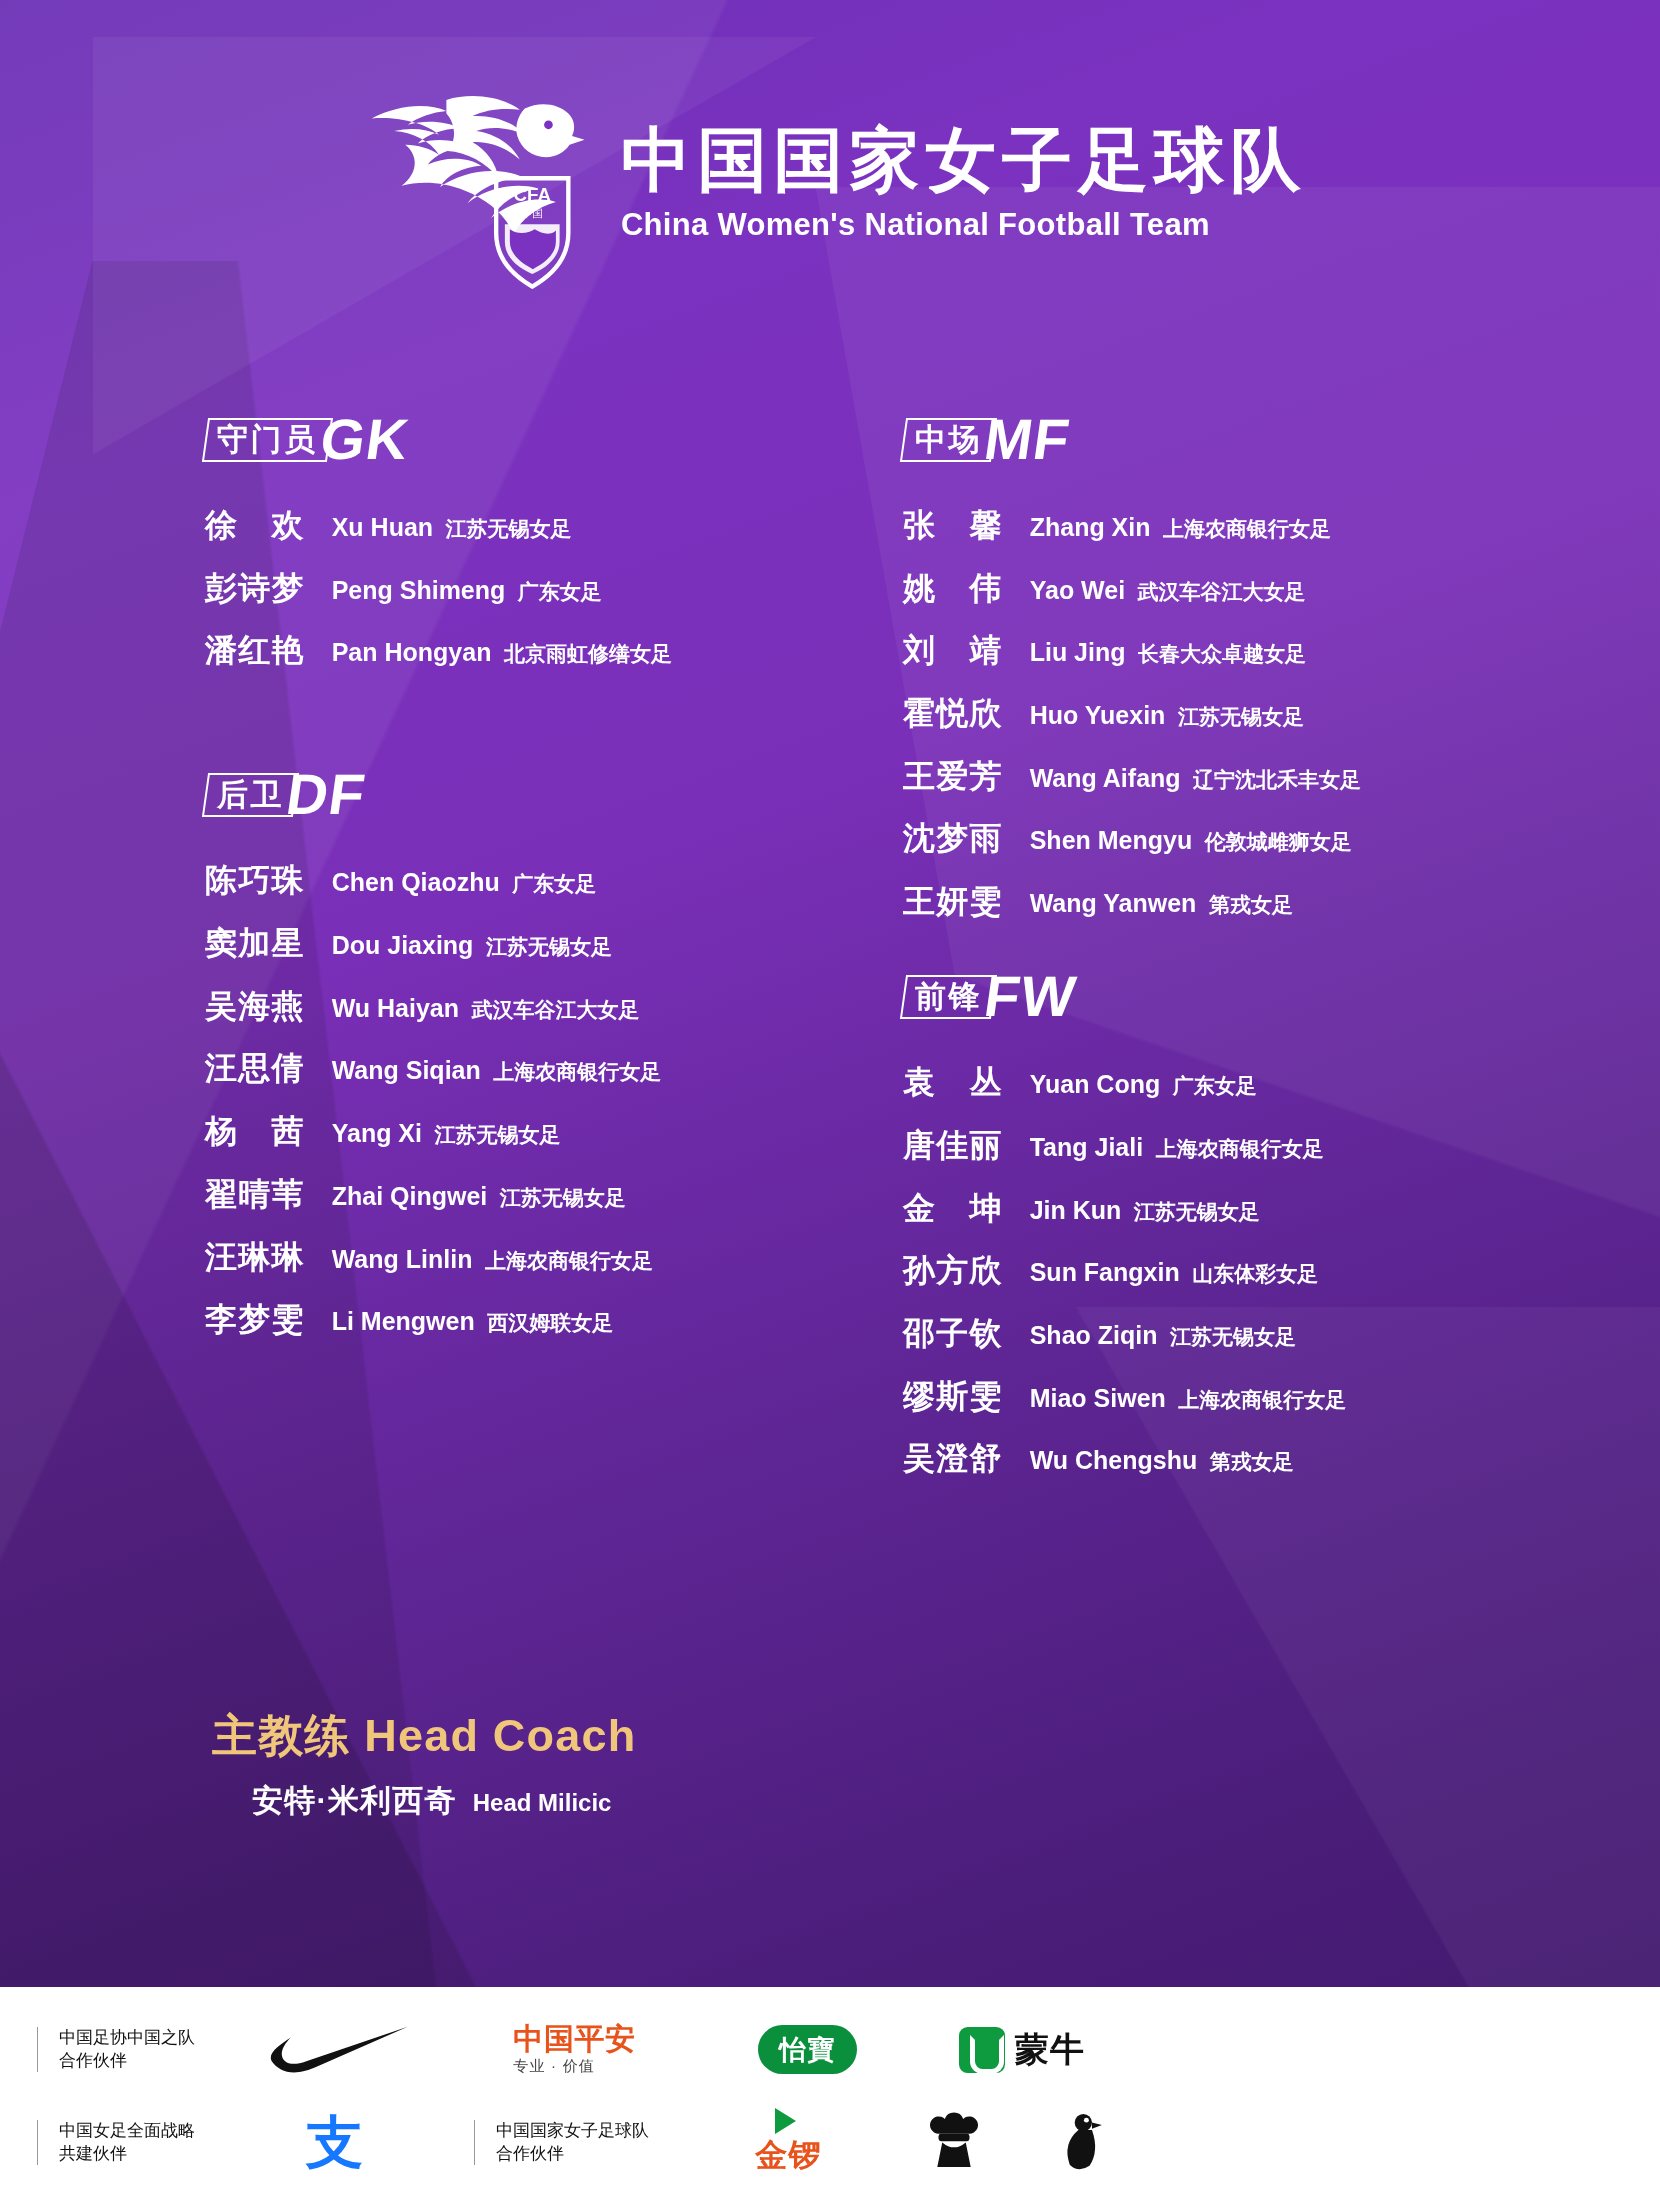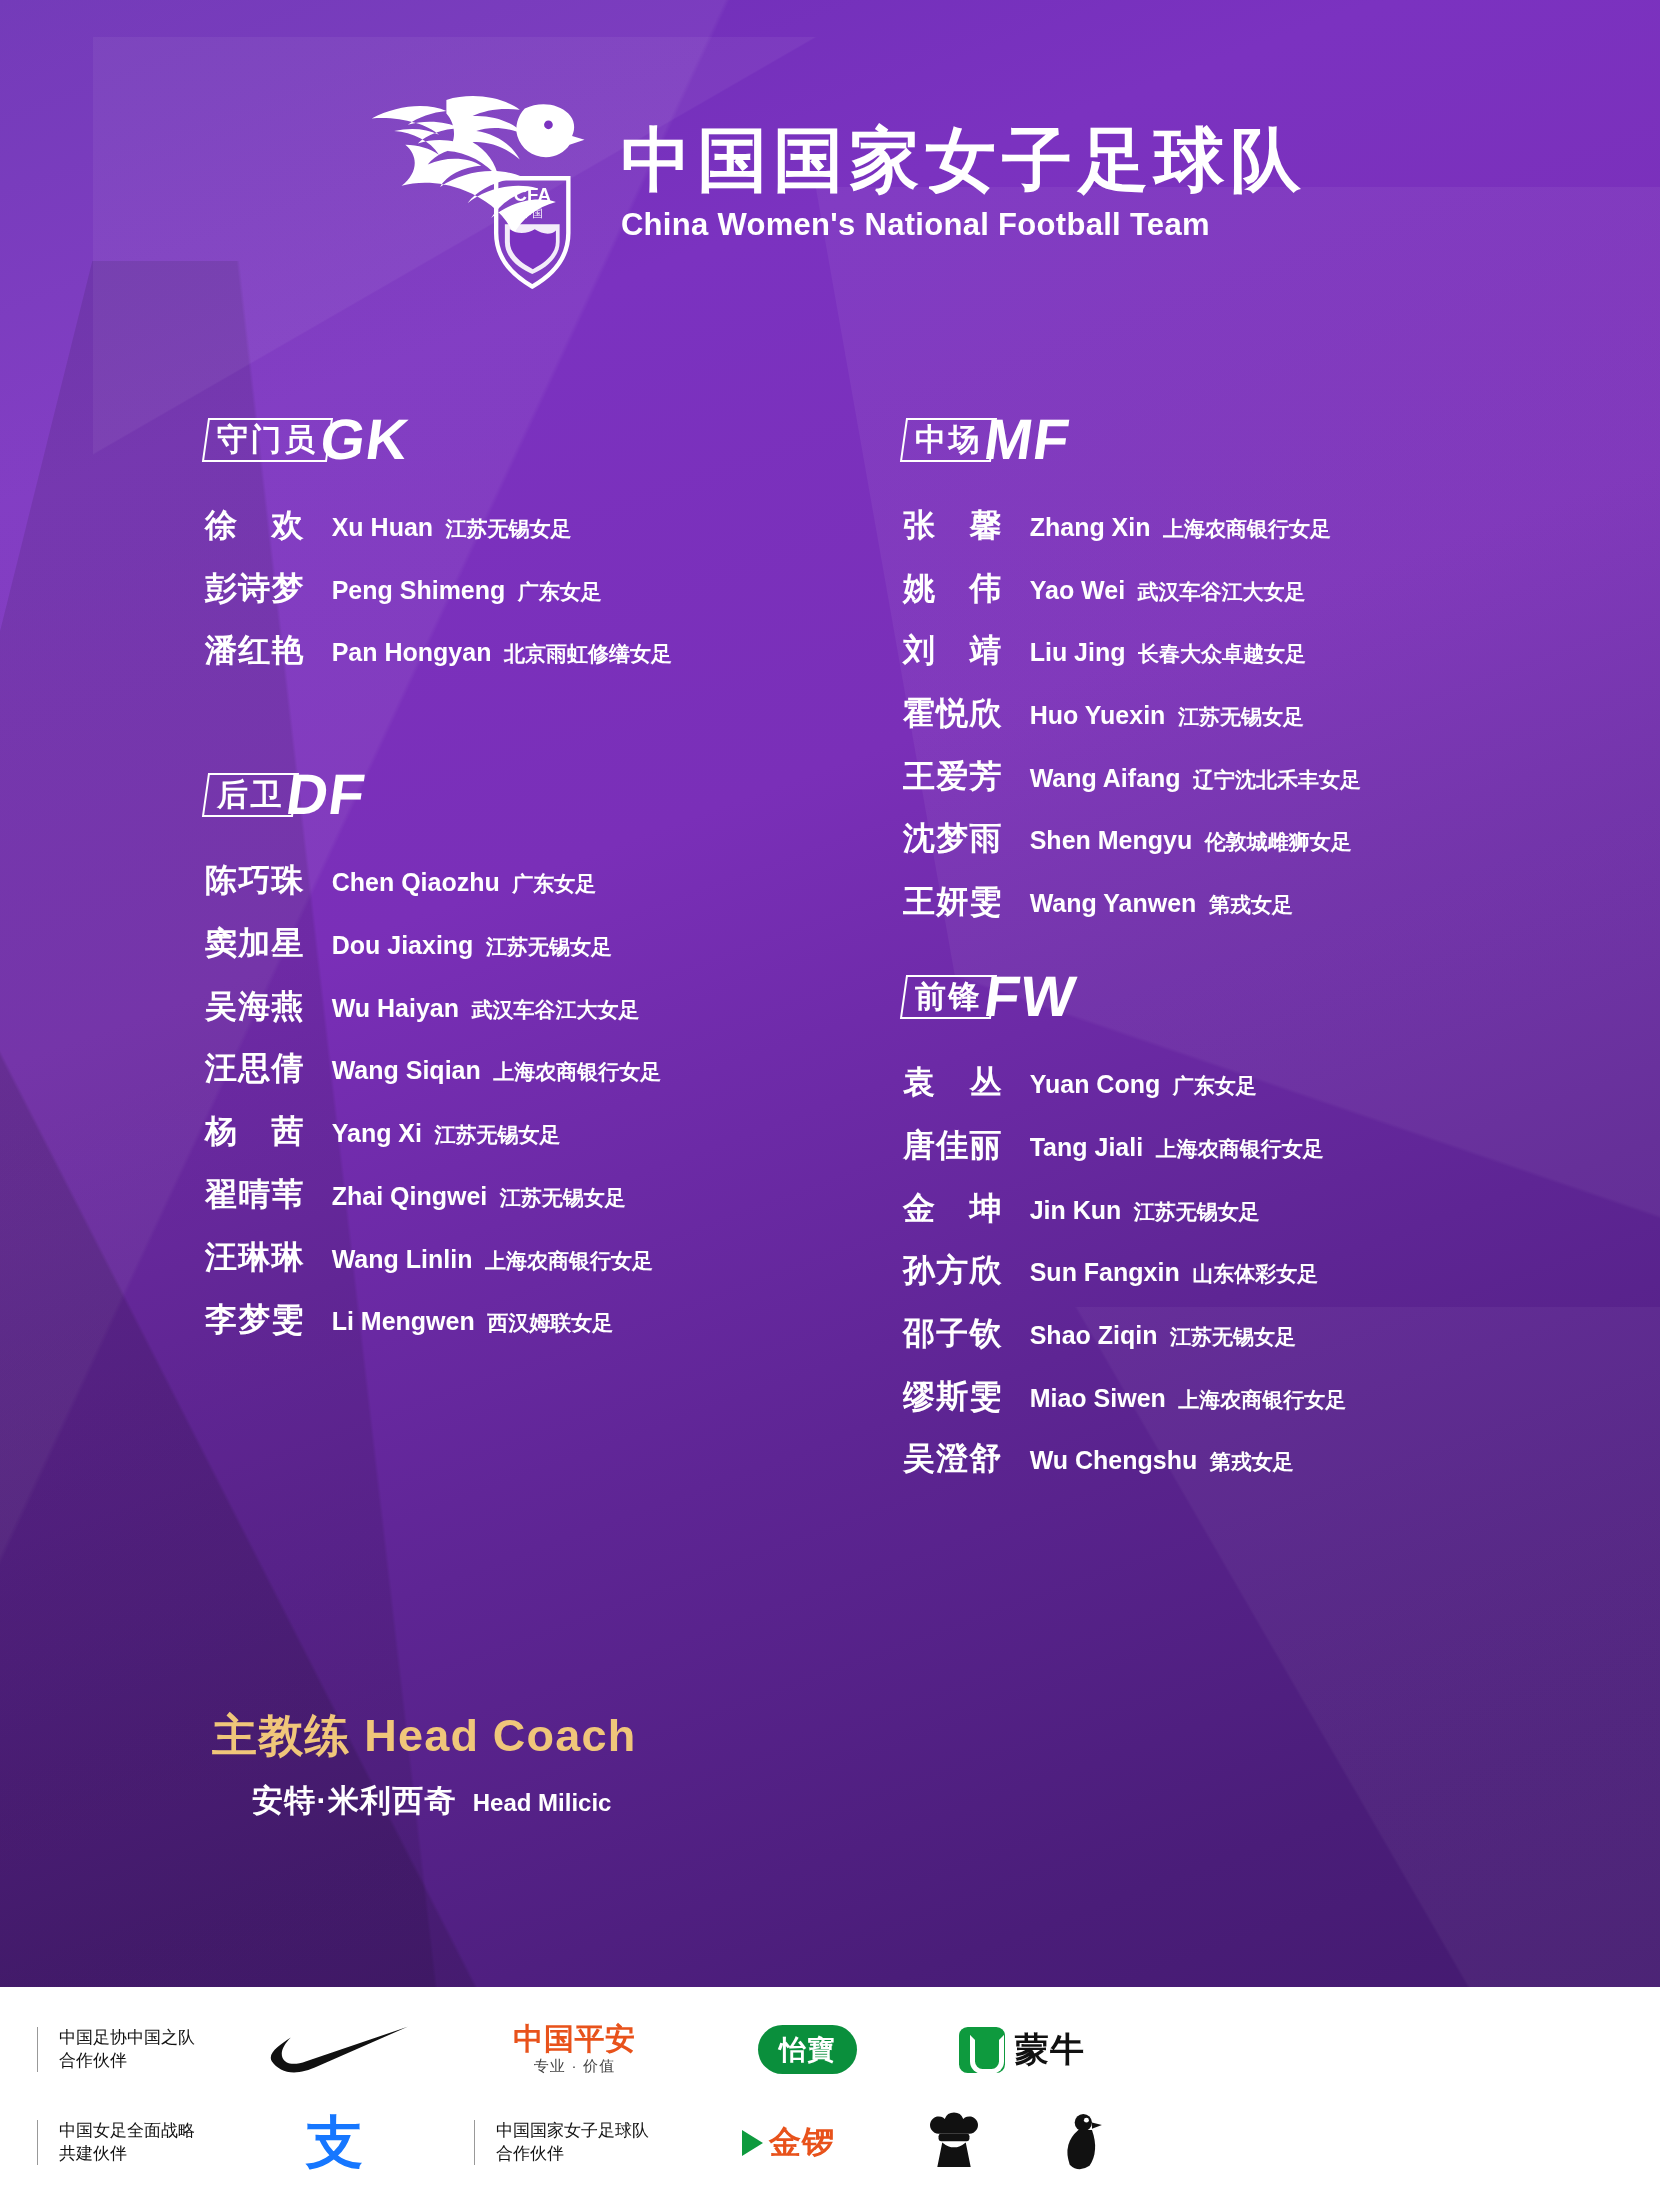--- a/index.html
+++ b/index.html
@@ -204,41 +204,41 @@
   .sp-gap { width: 37px; flex: none; }
   .logo-cell {
     display: flex;
     align-items: center;
     justify-content: center;
     height: 81px;
   }
 
   
   .nike-swoosh { width: 143px; height: 54px; }
-  .pingan { text-align: center; }
+  .pingan { }
   .pingan .pa-main {
     font-size: 30px; font-weight: bold; color: #e8521b; letter-spacing: 0.6px; line-height: 1.05;
   }
   .pingan .pa-sub { font-size: 15px; color: #444444; margin-top: 2.5px; letter-spacing: 1.2px; }
   .yibao {
     background: #0a8f3c; color: #ffffff; font-size: 27px; font-weight: bold;
     border-radius: 25px; padding: 6.2px 21px; letter-spacing: 1.2px;
   }
   .mengniu { display: flex; align-items: center; }
   .mengniu .mn-mark {
     width: 46px; height: 46px; background: #0e9a3e; border-radius: 8.7px;
     margin-right: 10px; position: relative;
   }
   .mengniu .mn-mark::before {
     content: ""; position: absolute; left: 11.2px; top: 8.7px; width: 24px; height: 29px;
     border: 5px solid #ffffff; border-top-color: transparent; border-radius: 0 0 12.5px 12.5px;
   }
   .mengniu .mn-text { font-size: 34px; font-weight: bold; color: #111111; letter-spacing: 1.2px; }
   .alipay { font-size: 57px; font-weight: bold; color: #1677ff; line-height: 1; }
-  .jinluo { display: flex; align-items: center; }
+  .jinluo { display: flex; align-items: center; flex-direction: column; }
   .jinluo .jl-mark {
     width: 0; height: 0; border-left: 21px solid #0e9a3e;
     border-top: 13.7px solid transparent; border-bottom: 13.7px solid transparent; margin-right: 6.2px;
   }
   .jinluo .jl-text { font-size: 32px; font-weight: bold; color: #e8521b; letter-spacing: 1.2px; }
   .chef { width: 68px; height: 68px; }
   .bird { width: 56px; height: 68px; }
 </style>
 </head>
 <body>

